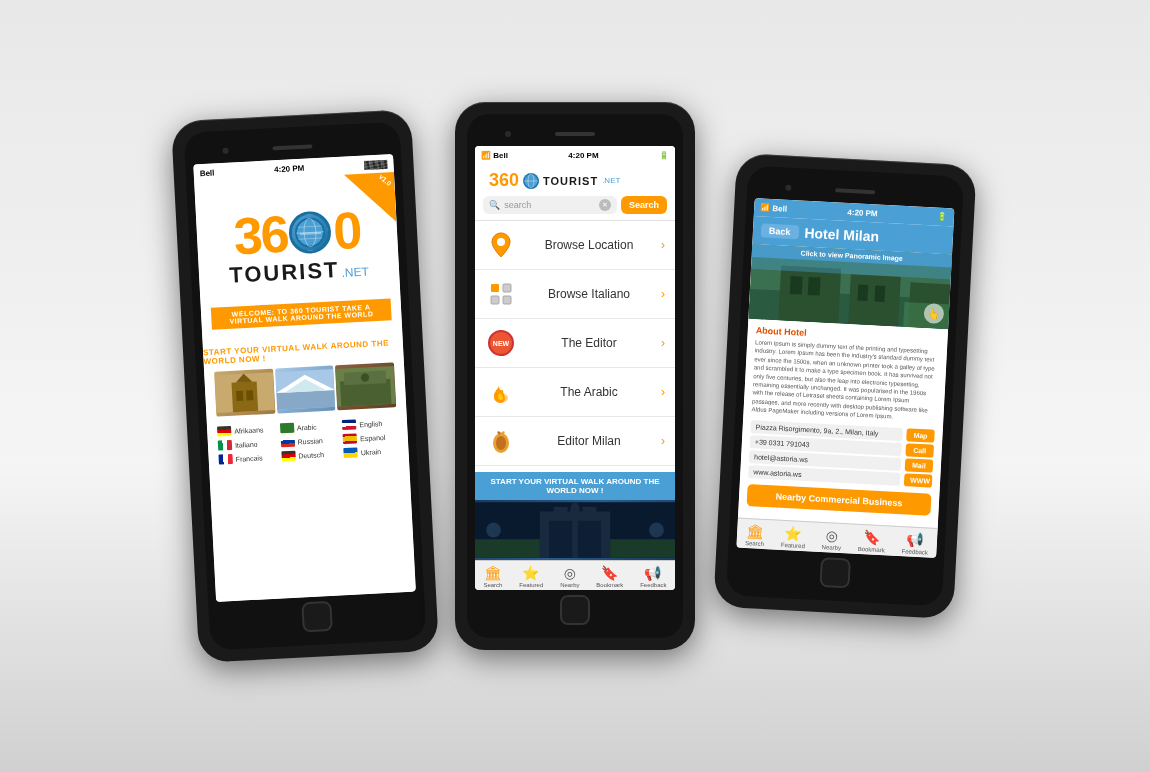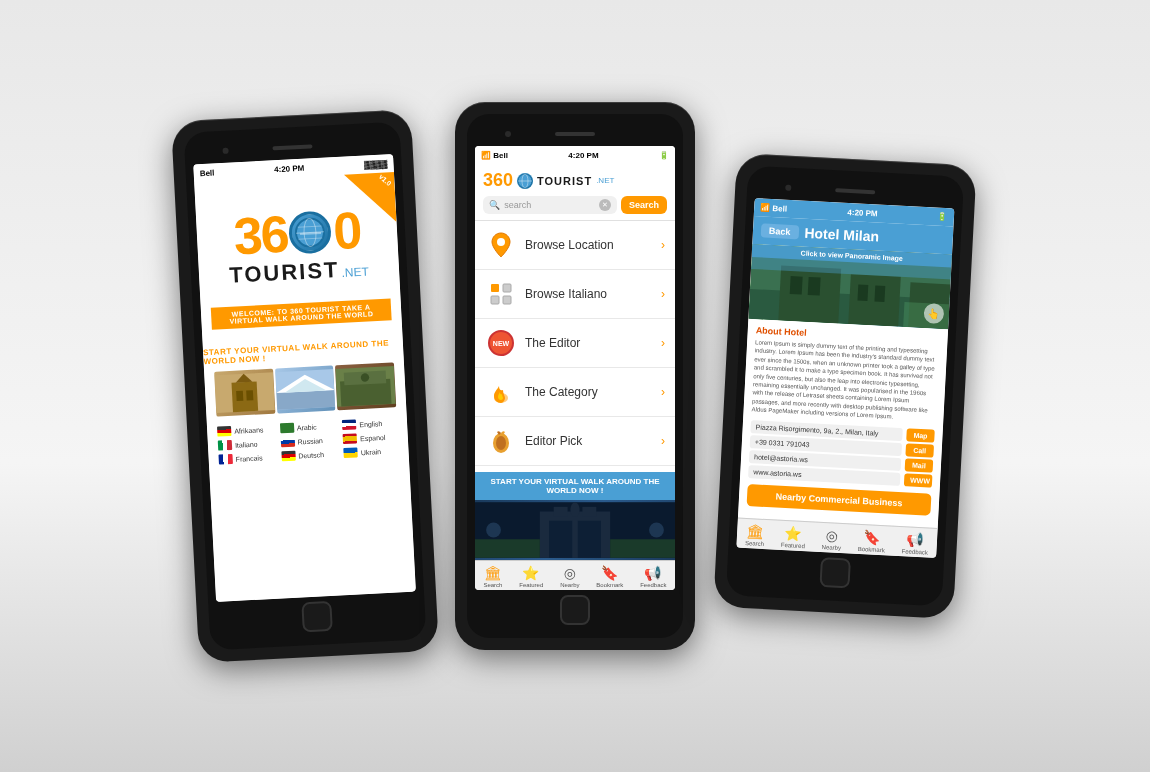--- a/index.html
+++ b/index.html
@@ -282,20 +282,21 @@
       background: #f90;
       color: #fff;
       border: none;
       border-radius: 6px;
       padding: 4px 8px;
       font-size: 9px;
       font-weight: bold;
     }
     .menu-list {
       background: #f5f5f5;
+      text-align: center;
     }
     .menu-item {
       background: #fff;
       display: flex;
       align-items: center;
       padding: 8px 10px;
       border-bottom: 1px solid #e8e8e8;
       gap: 8px;
     }
     .menu-icon {
@@ -616,21 +617,21 @@
     <div class="phone-screen">
 
       <div class="status-bar">
         <span>📶 Bell</span>
         <span>4:20 PM</span>
         <span>🔋</span>
       </div>
 
       <div class="app-header">
         <div class="app-logo-row">
-          <span style="font-size:18px;font-weight:900;color:#f90;">360</span>
+          <span style="font-size:18px;font-weight:900;color:#f90;margin-left:6px;">360</span>
           <div class="app-logo-globe">
             <svg width="16" height="16" viewBox="0 0 16 16">
               <circle cx="8" cy="8" r="7" fill="#4a9fd4" stroke="#1a6fa0" stroke-width="1"></circle>
               <ellipse cx="8" cy="8" rx="3" ry="7" fill="none" stroke="rgba(255,255,255,0.5)" stroke-width="0.8"></ellipse>
               <line x1="1" y1="8" x2="15" y2="8" stroke="rgba(255,255,255,0.5)" stroke-width="0.8"></line>
             </svg>
           </div>
           <span style="font-size:11px;font-weight:900;color:#1a1a1a;letter-spacing:1px;">TOURIST</span>
           <span style="color:#4a9fd4;font-size:8px;">.NET</span>
         </div>
@@ -679,34 +680,34 @@
         </div>
 
         <div class="menu-item">
           <div class="menu-icon">
             <svg width="28" height="28" viewBox="0 0 28 28">
               <ellipse cx="14" cy="20" rx="7" ry="5" fill="#f90" opacity="0.5"></ellipse>
               <path d="M14 25 C10 25 7 22 7 18 C7 14 10 12 12 8 C12 12 14 13 16 12 C16 16 18 18 18 20 C18 22 16 25 14 25Z" fill="#f90"></path>
               <path d="M14 22 C12 22 11 20 11 19 C11 17 12 16 13 14 C13 16 14 17 15 16 C15 18 16 19 16 20 C16 21 15 22 14 22Z" fill="#ffcc00"></path>
             </svg>
           </div>
-          <span class="menu-label">The Category</span>
+          <span class="menu-label">The Arabic</span>
           <span class="menu-chevron">›</span>
         </div>
 
         <div class="menu-item">
           <div class="menu-icon">
             <svg width="28" height="28" viewBox="0 0 28 28">
               <ellipse cx="14" cy="16" rx="8" ry="10" fill="#e8a030"></ellipse>
               <ellipse cx="14" cy="16" rx="5" ry="7" fill="#c07020"></ellipse>
               <path d="M14 6 Q16 3 18 5 L16 8 Z" fill="#e8a030"></path>
               <path d="M14 6 Q12 3 10 5 L12 8 Z" fill="#c07020"></path>
             </svg>
           </div>
-          <span class="menu-label">Editor Pick</span>
+          <span class="menu-label">Editor Milan</span>
           <span class="menu-chevron">›</span>
         </div>
       </div>
 
       <div class="browse-banner">START YOUR VIRTUAL WALK AROUND THE WORLD NOW !</div>
 
       <div class="browse-pano-img">
         <svg width="216" height="60" viewBox="0 0 216 60">
           <rect width="216" height="60" fill="#0a1a2e"></rect>
           <rect x="70" y="10" width="76" height="50" fill="#1a2a3e"></rect>

